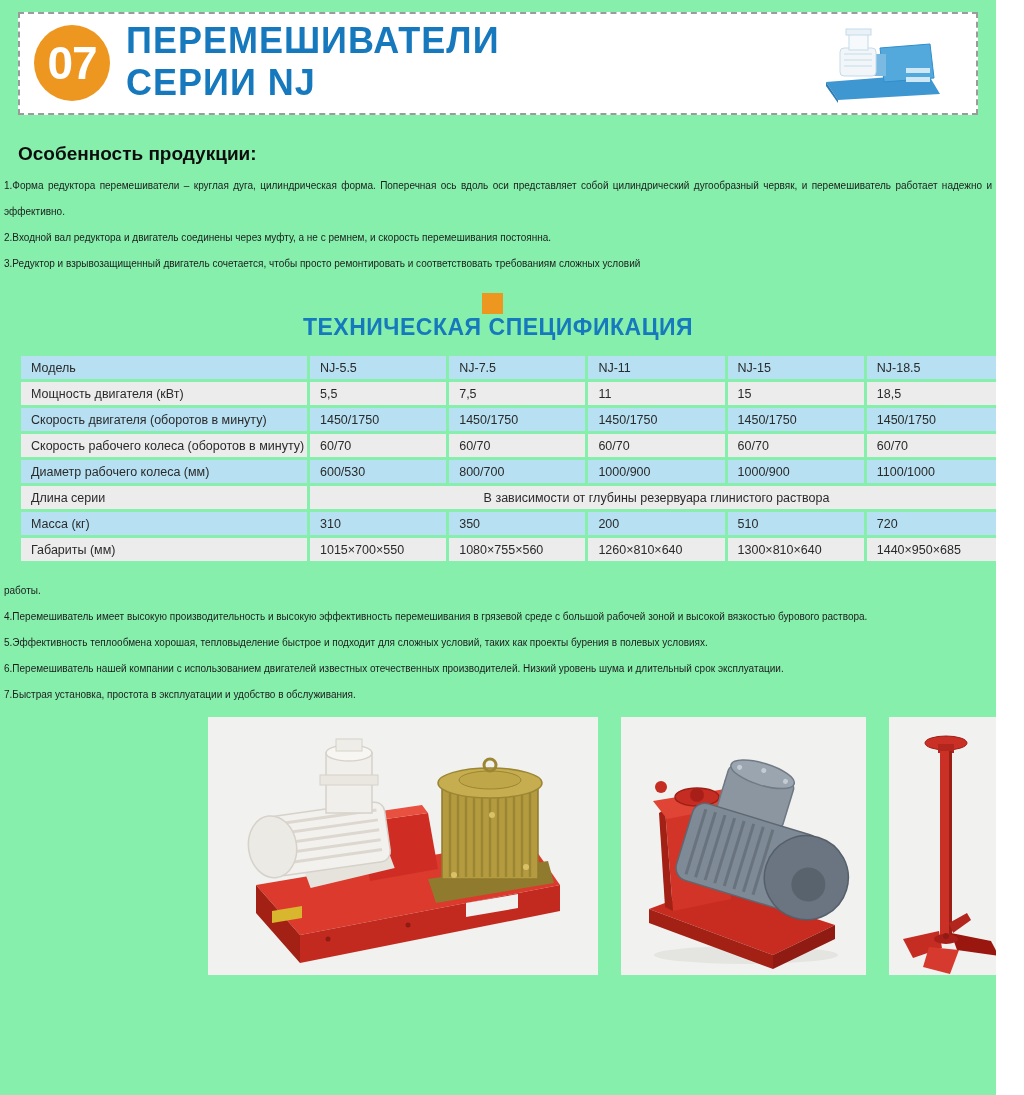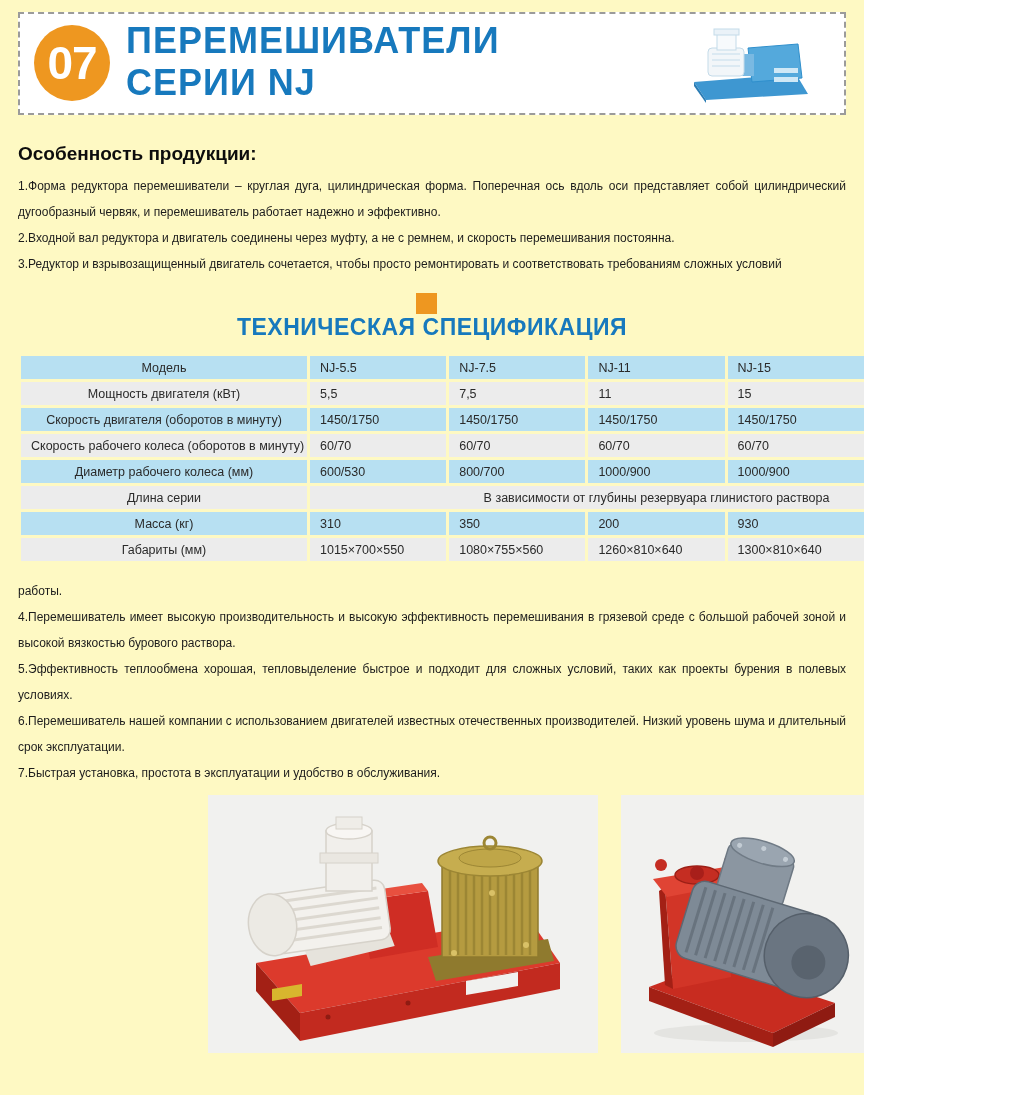--- a/index.html
+++ b/index.html
@@ -1,44 +1,44 @@
 <!DOCTYPE html>
 <html><head>
 <meta charset="utf-8">
 <style>
   html,body{margin:0;padding:0;background:#ffffff;}
   body{width:1024px;font-family:"Liberation Sans",sans-serif;color:#1c1c1c;}
-  .page{position:relative;width:864px;height:1095px;overflow:hidden;background:#fef9c3;}
+  .page{position:relative;width:996px;height:1095px;overflow:hidden;background:#86efac;}
 
   
   .header-box{margin:12px 18px 0;height:99px;border:2px dashed #9b9b9b;position:relative;background:#fff;}
   .num-circle{position:absolute;left:14px;top:11px;width:76px;height:76px;border-radius:50%;
     background:#ee9720;color:#ffffff;font-size:46px;font-weight:bold;
     display:flex;align-items:center;justify-content:center;letter-spacing:-1px;}
   .header-title{position:absolute;left:106px;top:6px;color:#1779bd;font-size:36px;font-weight:bold;
     line-height:42px;letter-spacing:1px;}
   .header-thumb{position:absolute;right:20px;top:10px;width:148px;height:80px;}
 
   
   .features-heading{margin:28px 18px 0;font-size:19px;font-weight:bold;color:#0d0d0d;}
-  .body-para{margin:0 18px;font-size:12px;line-height:26px;text-align:justify;color:#1c1c1c;}
+  .body-para{margin:0 4px;font-size:10px;line-height:26px;text-align:justify;color:#1c1c1c;}
   #features-list{margin-top:8px;}
 
   
   .spec-heading{margin:16px 18px 0;display:flex;align-items:center;color:#1779bd;
     font-size:23px;font-weight:bold;letter-spacing:0.5px;flex-direction:column;}
   .orange-square{width:21px;height:21px;background:#ee9720;margin-right:11px;flex:0 0 auto;}
 
   
   .spec-table{margin:12px 18px 0;border-collapse:separate;border-spacing:3px;width:988px;
     table-layout:fixed;font-size:12.5px;color:#2a2a2a;}
   .spec-table td{padding:4px 10px;height:15px;vertical-align:middle;overflow:hidden;white-space:nowrap;}
   .row-blue{background:#b7e0f2;}
   .row-gray{background:#ececec;margin-left:40px;}
-  .label-cell{padding-left:12px;text-align:center;}
+  .label-cell{padding-left:12px;}
   .value-cell{padding-left:24px;}
   .span-cell{text-align:center;}
 
   #after-list{margin-top:14px;}
 
   
   .images-row{margin:9px 18px 0;display:flex;align-items:flex-start;padding-left:190px;box-sizing:border-box;}
   .img-box{background:#f1f1ef;height:258px;flex:0 0 auto;}
   .img-box + .img-box{margin-left:23px;}
   .img-box svg{display:block;}
@@ -134,21 +134,21 @@
         </tr>
         <tr>
           <td class="label-cell row-gray">Длина серии</td>
           <td colspan="5" class="span-cell row-gray">В зависимости от глубины резервуара глинистого раствора</td>
         </tr>
         <tr>
           <td class="label-cell row-blue">Масса (кг)</td>
           <td class="value-cell row-blue">310</td>
           <td class="value-cell row-blue">350</td>
           <td class="value-cell row-blue">200</td>
-          <td class="value-cell row-blue">930</td>
+          <td class="value-cell row-blue">510</td>
           <td class="value-cell row-blue">720</td>
         </tr>
         <tr>
           <td class="label-cell row-gray">Габариты (мм)</td>
           <td class="value-cell row-gray">1015×700×550</td>
           <td class="value-cell row-gray">1080×755×560</td>
           <td class="value-cell row-gray">1260×810×640</td>
           <td class="value-cell row-gray">1300×810×640</td>
           <td class="value-cell row-gray">1440×950×685</td>
         </tr>

